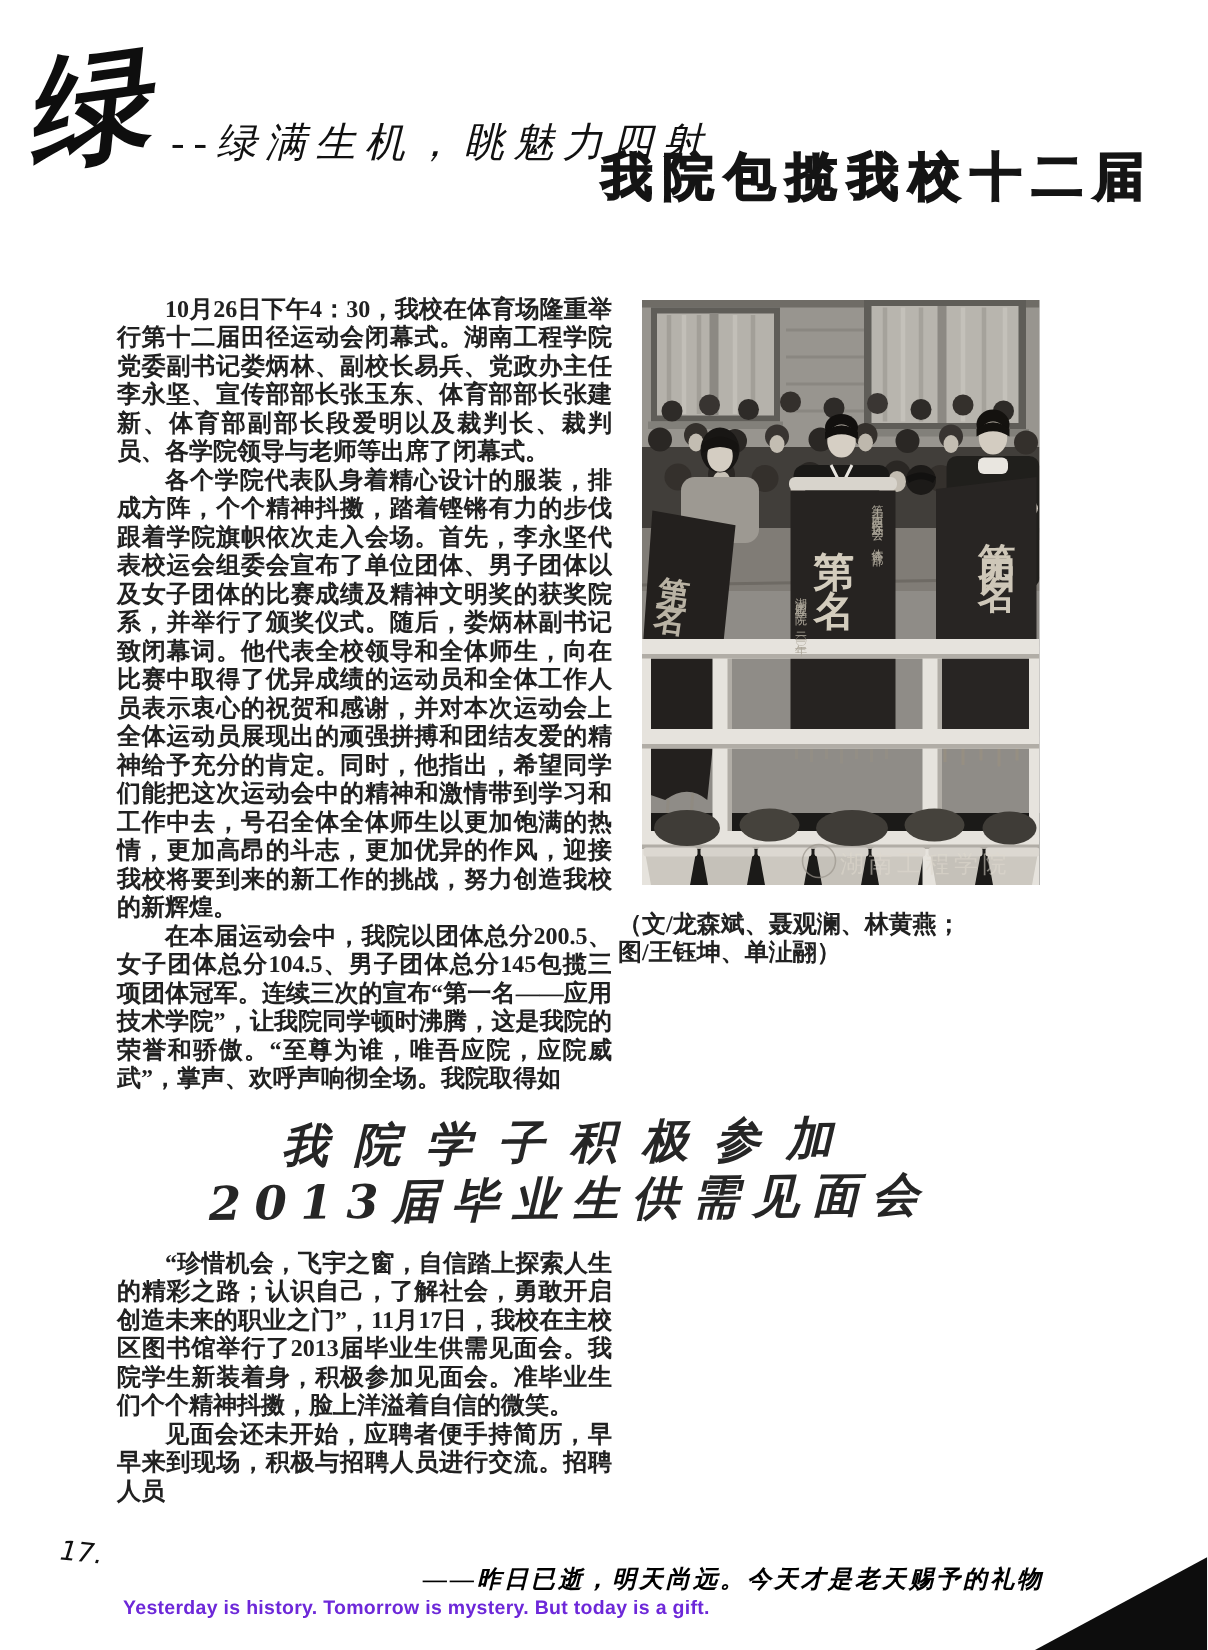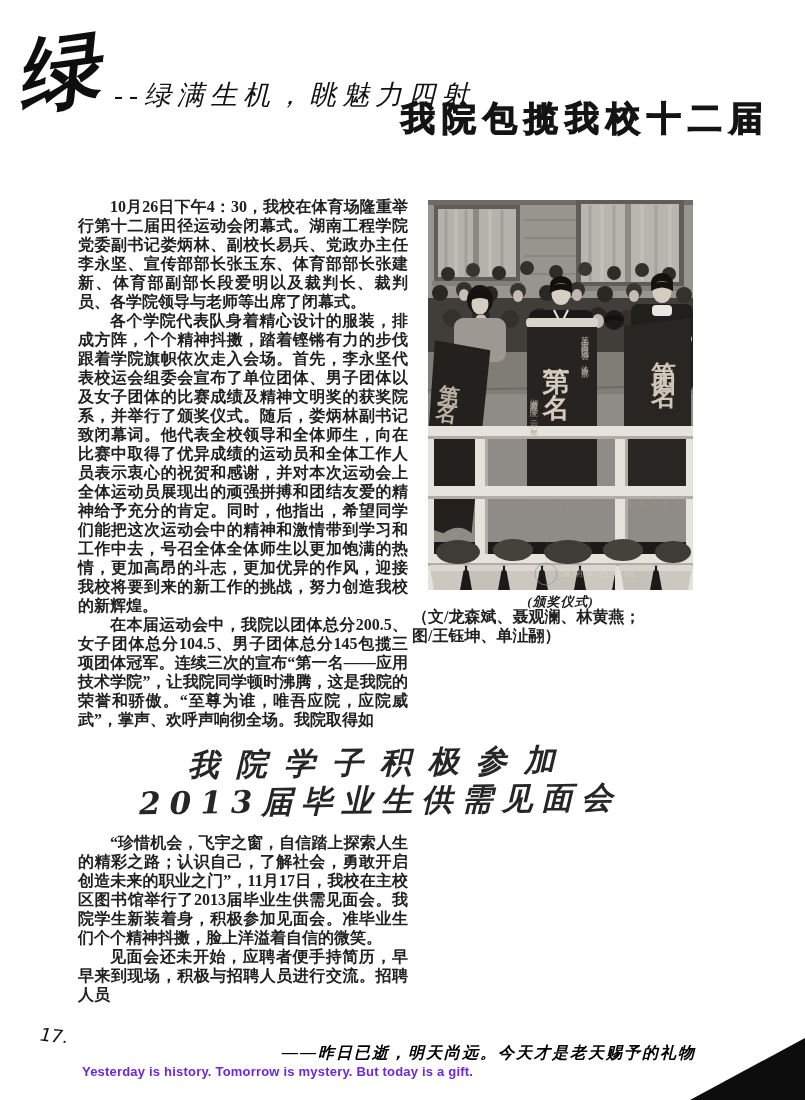--- a/index.html
+++ b/index.html
@@ -45,21 +45,21 @@
   .photo-canvas svg { position:absolute; left:0; top:0; }
   .v-text {
     position:absolute; writing-mode:vertical-rl; text-orientation:upright;
     font-family:"Liberation Serif", serif; line-height:1;
   }
   .pn-left   { left:12px;  top:168px; font-size:21px; letter-spacing:9px;  color:#b9b2a4; font-weight:700; transform:rotate(8deg); }
   .pn-center { left:114px; top:146px; font-size:27px; letter-spacing:13px; color:#d3ccbd; font-weight:700; }
   .pn-c-sr   { left:152px; top:130px; font-size:8px;  letter-spacing:2px;  color:#aba598; }
   .pn-c-sl   { left:101px; top:192px; font-size:8px;  letter-spacing:2px;  color:#aba598; }
   .pn-right  { left:223px; top:142px; font-size:25px; letter-spacing:11px; color:#cec7b8; font-weight:700; }
-  .watermark { position:absolute; left:132px; top:366px; font-size:10px; letter-spacing:3px; color:rgba(222,217,206,0.55); }
+  .watermark { position:absolute; left:132px; top:366px; font-size:16px; letter-spacing:3px; color:rgba(222,217,206,0.55); }
   figcaption {
     text-align:center; font-size:13px; font-style:italic; font-weight:700;
     margin-top:3px; color:#222; letter-spacing:1px;
   }
   
   .title2 {
     position:absolute; left:0; top:744px; width:760px; text-align:center;
     font-style:italic; color:#262626; transform:rotate(-0.8deg);
     font-family:"DejaVu Serif", serif;
   }
@@ -278,21 +278,20 @@
         </g>
       </svg>
 
       <div class="v-text pn-left">第二名</div>
       <div class="v-text pn-center">第一名</div>
       <div class="v-text pn-c-sr">第十二届田径运动会 体育部</div>
       <div class="v-text pn-c-sl">湖南工程学院 二〇一二年</div>
       <div class="v-text pn-right">第四名</div>
       <div class="watermark">湖南工程学院</div>
     </div>
-    <figcaption>(颁奖仪式)</figcaption>
   </figure>
 
   <div class="bodycol a1-right">
     <div class="byline">
       <div>（文/龙森斌、聂观澜、林黄燕；</div>
       <div>图/王钰坤、单沚翮）</div>
     </div>
   </div>
 
   <h2 class="title2">

